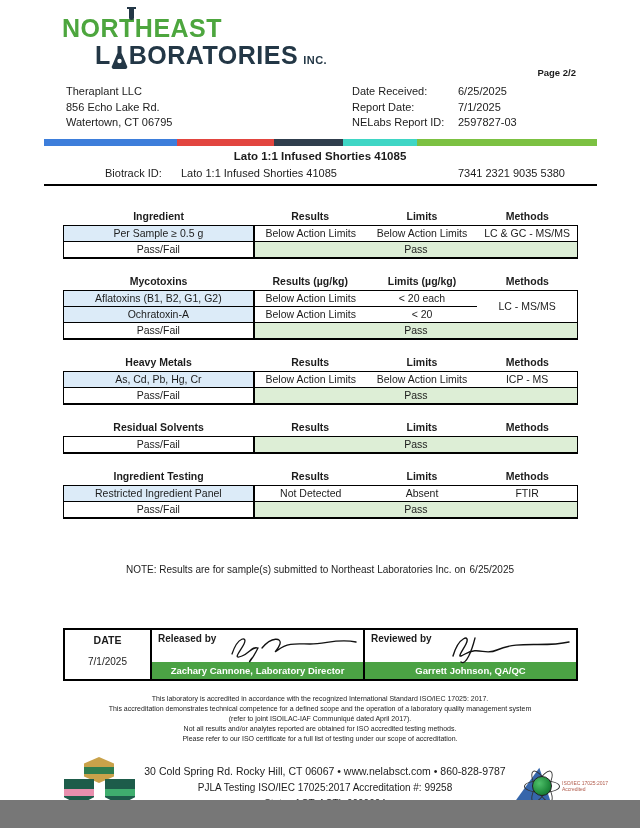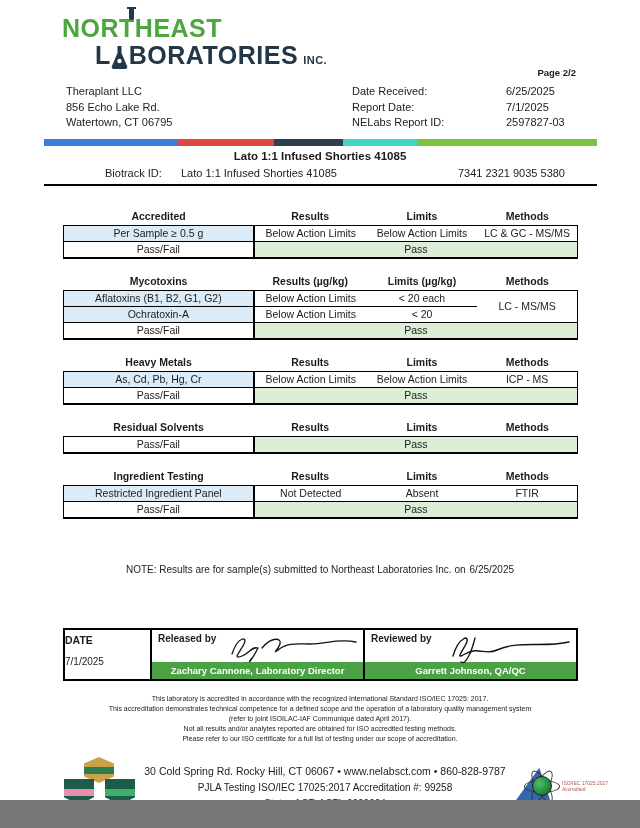--- a/index.html
+++ b/index.html
@@ -17,21 +17,21 @@
   .tube:before { content:""; position:absolute; left:-2px; top:0; width:9px; height:2px; background:#233746; }
   .logo-line2 { margin:2px 0 0 33px; font-size:25px; font-weight:bold; letter-spacing:.5px; color:#233746; display:flex; align-items:flex-end; }
   .flask { width:17px; height:24px; margin:0 1px -1px 0; }
   .inc { font-size:11px; font-weight:bold; margin:0 0 2px 5px; letter-spacing:.5px; }
 
   .page-num { position:absolute; top:67px; right:64px; font-size:9.5px; font-weight:bold; }
 
   
   .client { position:absolute; top:84px; left:66px; font-size:11px; line-height:15.5px; }
   .meta { position:absolute; top:84px; left:352px; font-size:11px; line-height:15.5px; }
-  .meta-row { display:flex;gap:48px; }
+  .meta-row { display:flex; }
   .meta-label { width:106px; }
   .meta-value { }
 
   
   .color-bar { position:absolute; top:139px; left:44px; width:553px; height:7px; display:flex; }
   .bar-seg { height:100%; }
   .sample-title { position:absolute; top:150px; left:0; width:100%; text-align:center; font-size:11.5px; font-weight:bold; }
   .biotrack { position:absolute; top:167px; left:44px; width:553px; font-size:11px; }
   .biotrack-label { position:absolute; left:61px; }
   .biotrack-value { position:absolute; left:137px; }
@@ -48,21 +48,21 @@
   .ttable td.c4 { border-right:1px solid #000; }
   .ttable tr.last td { border-bottom:2.5px solid #000; }
   .ttable td.blue { background:#dcebf8; }
   .ttable td.pass { background:#ddeed6; }
 
   .note-line { position:absolute; top:564px; left:0; width:100%; text-align:center; font-size:10px; }
   .note-date { margin-left:4px; }
 
   
   .sig { position:absolute; top:628px; left:63px; width:515px; height:53px; border:2px solid #000; display:flex; }
-  .sig-date { width:87px; border-right:2px solid #000; }
+  .sig-date { width:87px; border-right:2px solid #000; text-align:center; }
   .sig-date-label { font-size:10.5px; font-weight:bold; margin-top:4px; }
   .sig-date-value { font-size:10px; margin-top:10px; }
   .sig-cell { flex:1; position:relative; display:flex; flex-direction:column; }
   .sig-cell + .sig-cell { border-left:2px solid #000; }
   .sig-top { flex:1; position:relative; }
   .sig-label { position:absolute; top:3px; left:6px; font-size:10px; font-weight:bold; }
   .sig-svg { position:absolute; top:0; left:70px; width:140px; height:34px; overflow:visible; }
   .sig-green { height:17px; background:#4ba244; color:#fff; font-size:9.5px; font-weight:bold; text-align:center; line-height:17px; }
 
   
@@ -155,21 +155,21 @@
       <div class="ttable-wrap">
         <table class="ttable">
           <colgroup>
             <col style="width: 37%;">
             <col style="width: 22%;">
             <col style="width: 21.5%;">
             <col style="width: 19.5%;">
           </colgroup>
           <thead>
             <tr>
-              <th>Accredited</th>
+              <th>Ingredient</th>
               <th>Results</th>
               <th>Limits</th>
               <th>Methods</th>
             </tr>
           </thead>
           <tbody>
             <tr>
               <td class="c1 blue">Per Sample ≥ 0.5 g</td>
               <td>Below Action Limits</td>
               <td>

